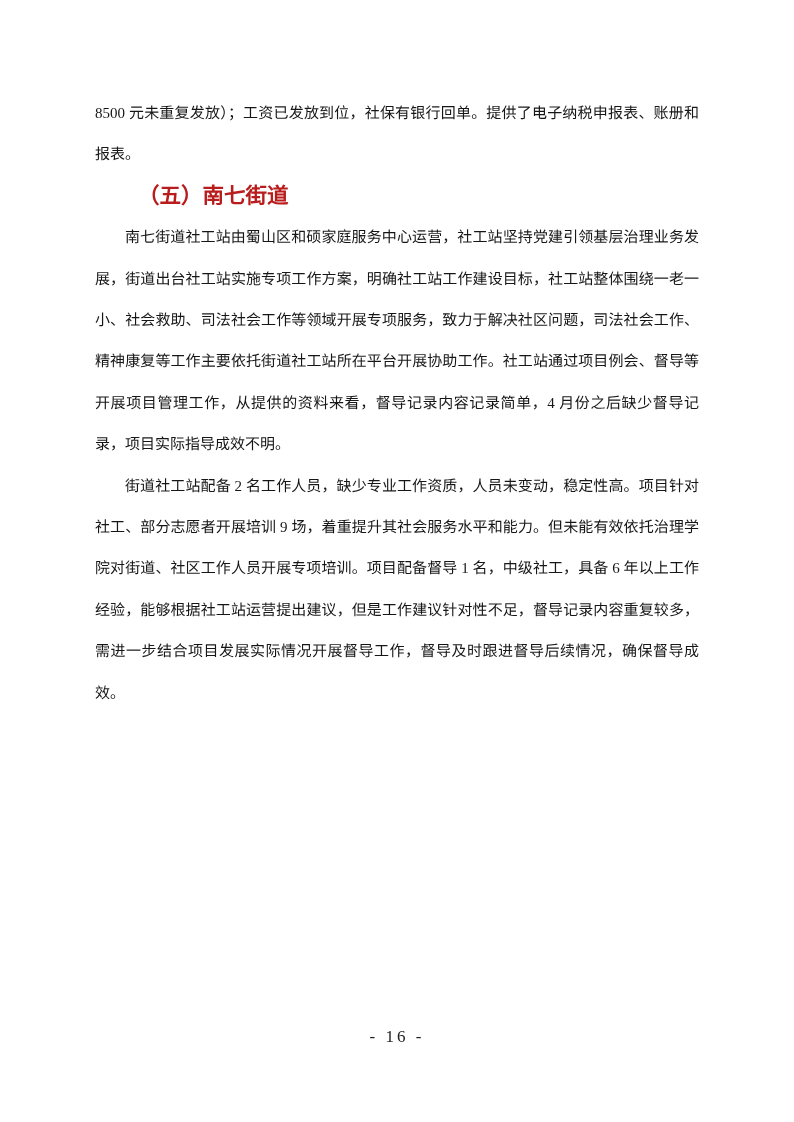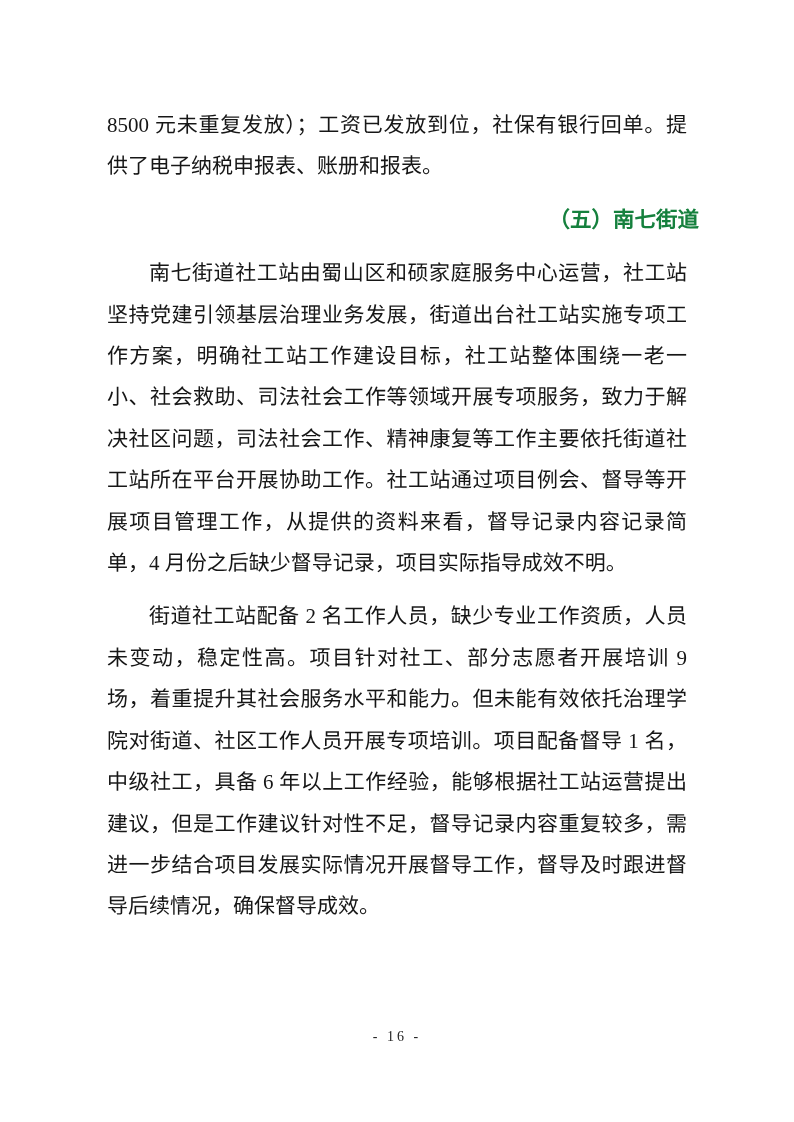--- a/index.html
+++ b/index.html
@@ -17,47 +17,46 @@
     font-family: "Liberation Serif", "DejaVu Serif", serif;
     color: #161616;
   }
   .content {
     position: absolute;
     left: 95px;
     top: 93px;
     width: 604px;
   }
   .body-para {
-    margin: 12px;
-    font-size: 21px;
+    margin: 0;
+    font-size: 15px;
     line-height: 41.4px;
     text-align: justify;
     text-justify: inter-ideograph;
     text-indent: 2em;
     word-break: break-all;
   }
   .body-para.no-indent {
     text-indent: 0;
   }
   .section-heading {
     margin: 0;
     font-size: 21.5px;
     line-height: 41.4px;
     font-weight: 700;
     text-indent: 2em;
-    color: #15803d;
-    text-align: right;
+    color: #b91c1c;
   }
   .footer {
     position: absolute;
     left: 0;
     right: 0;
     top: 1026px;
     text-align: center;
-    font-size: 14px;
+    font-size: 17px;
     line-height: 22px;
     letter-spacing: 3px;
     color: #222222;
   }
 </style>
 </head>
 <body>
 
 <div class="page">
   <div class="content">

